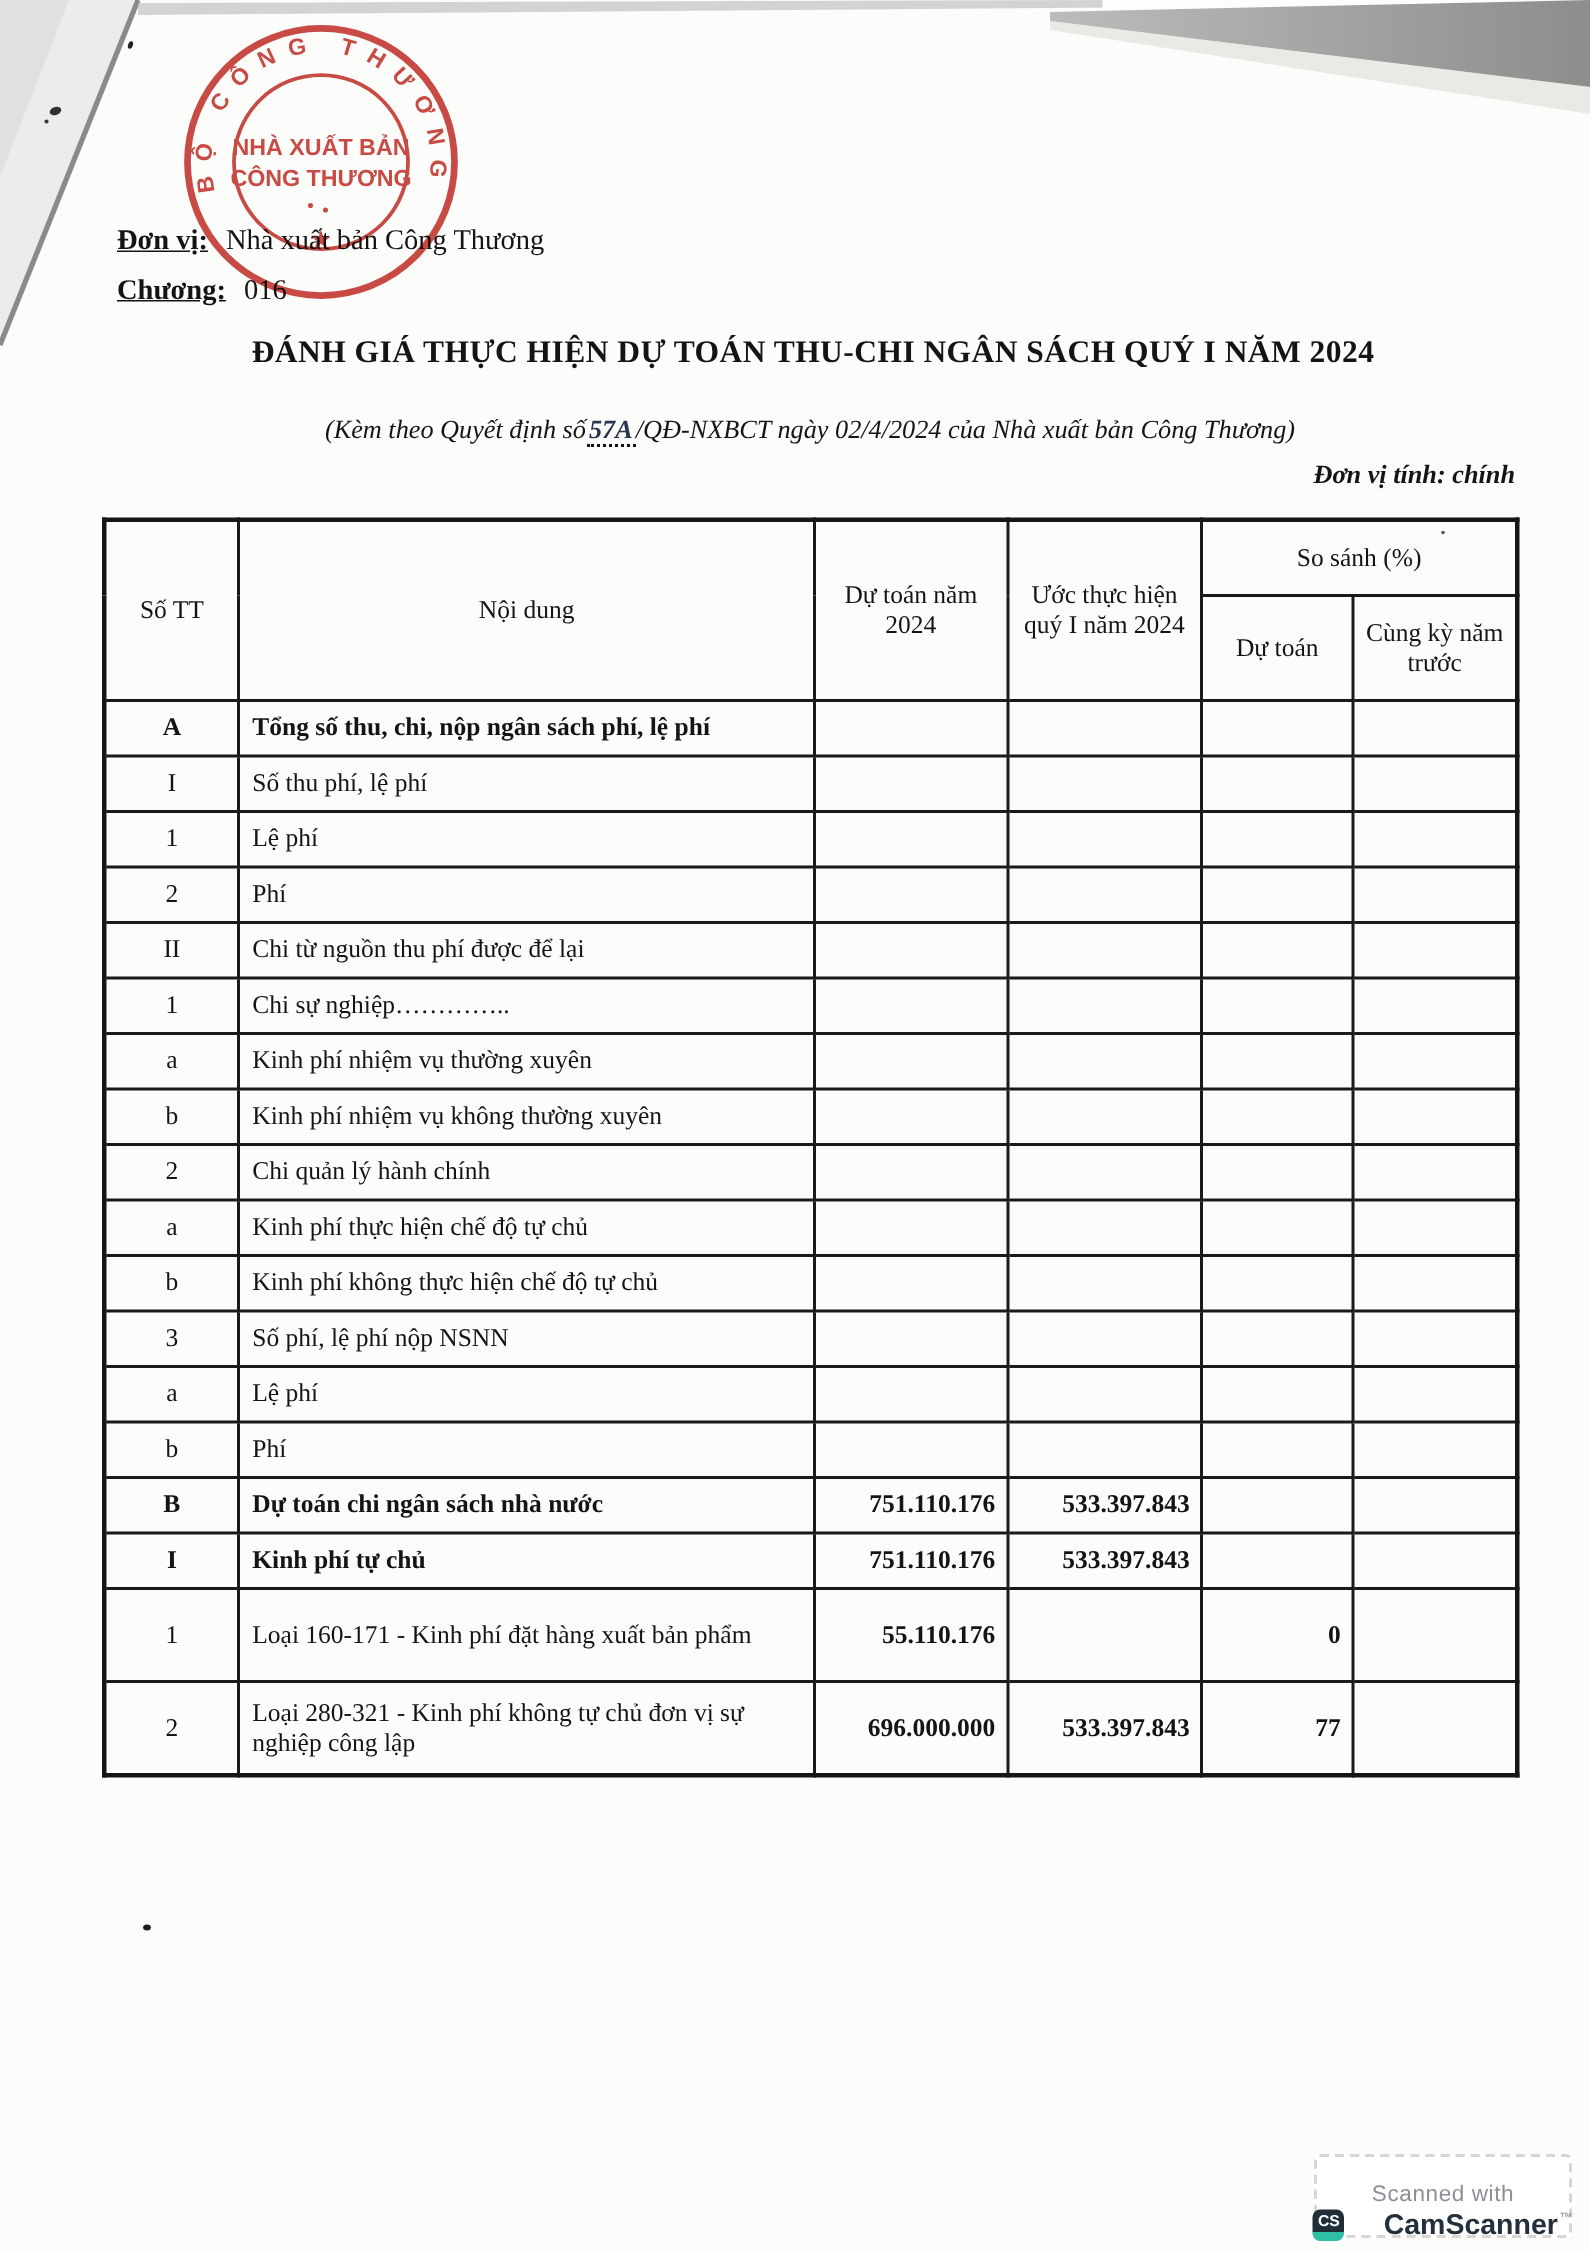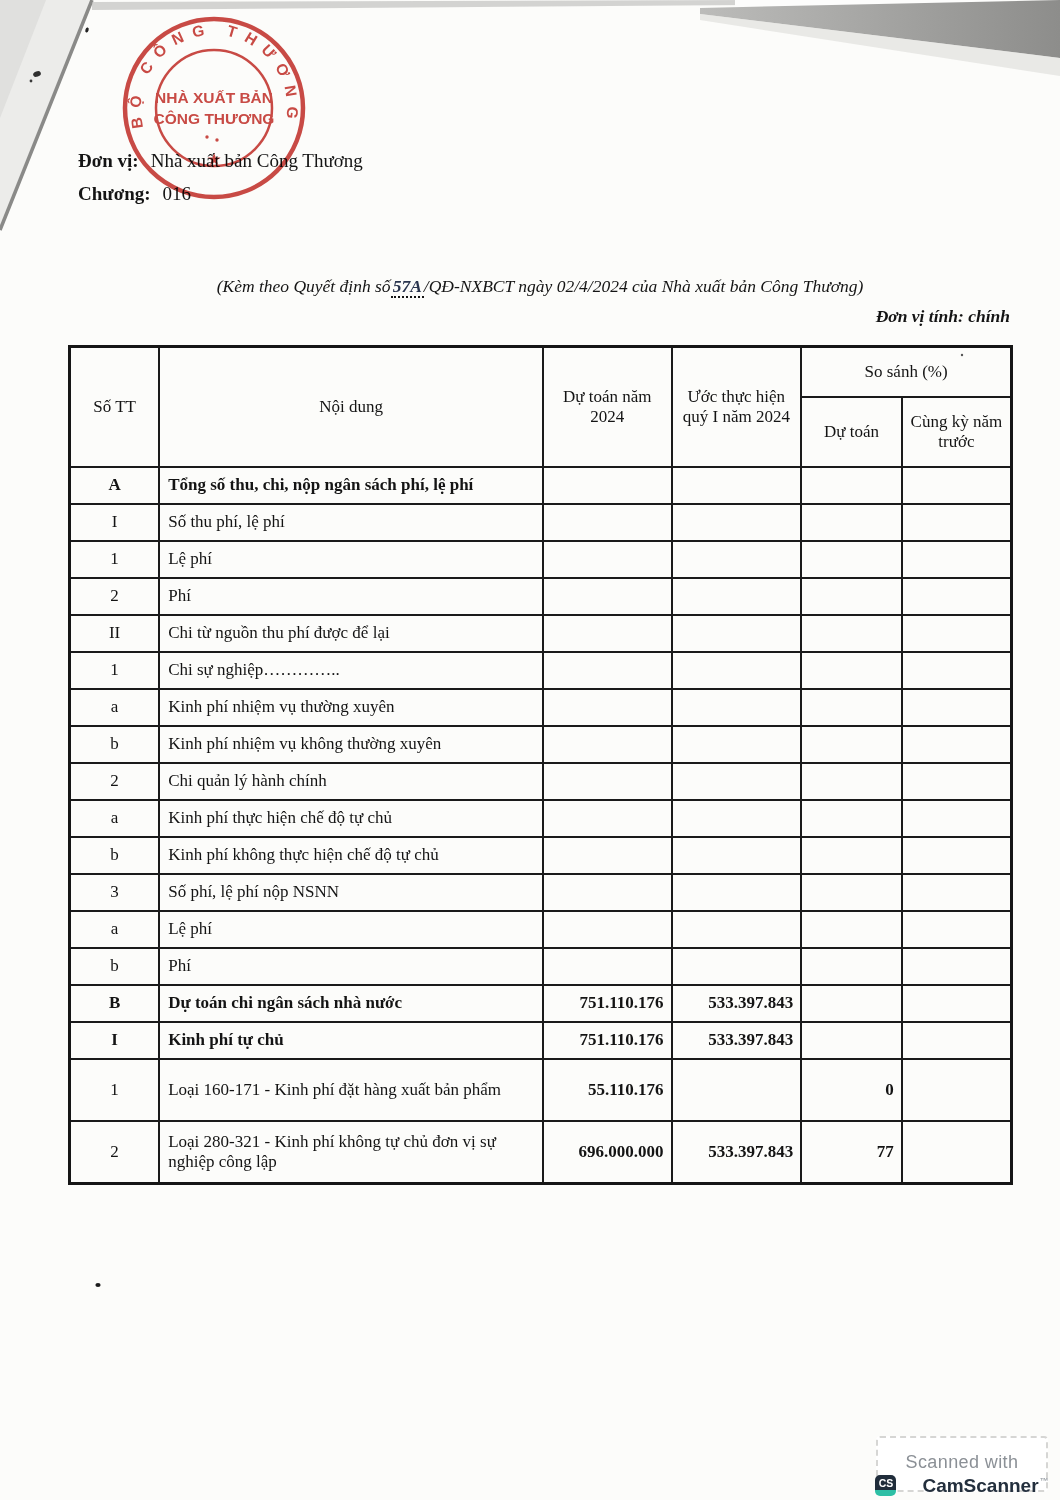--- a/index.html
+++ b/index.html
@@ -10,21 +10,21 @@
     font-family:"Liberation Serif","DejaVu Serif",serif;
     color:#141414;
   }
   .artifacts { position:absolute; inset:0; z-index:0; pointer-events:none; }
 
   .content { position:absolute; inset:0; z-index:1; }
 
   
   .unit-line { position:absolute; left:78px; top:150px; font-size:19px; }
   .chapter-line { position:absolute; left:78px; top:183px; font-size:19px; }
-  .lbl { font-weight:bold; }
+  .lbl { font-weight:bold;text-decoration:underline; }
   .val { margin-left:12px; }
 
   .title {
     position:absolute; top:222px; left:0; width:100%;
     text-align:center; padding-left:24px;
     font-size:21px; font-weight:bold; letter-spacing:.3px;
   }
   .subtitle {
     position:absolute; top:276px; left:0; width:100%;
     text-align:center; padding-left:20px;
@@ -71,21 +71,21 @@
   td.num { text-align:right; font-weight:bold; padding-right:7px; }
 
   
   .watermark {
     position:absolute; left:876px; top:1436px; width:172px; height:56px;
     background:#ffffff; border:2px dashed #d6d6d4; border-radius:4px;
     display:flex; flex-direction:column; align-items:center; justify-content:center;
     gap:2px; z-index:3;
     font-family:"Liberation Sans","DejaVu Sans",sans-serif;
   }
-  .scanned-with { font-size:18px; color:#8b9096; letter-spacing:.4px;margin-top:20px; }
+  .scanned-with { font-size:15px; color:#8b9096; letter-spacing:.4px;margin-top:20px; }
   .brand-row { display:flex; align-items:center; gap:6px; }
   .cs-logo {
     width:21px; height:21px; border-radius:5px;
     background:linear-gradient(#202d3b 70%, #2ebfa5 70%);
     color:#fff; font-size:10.5px; font-weight:bold;
     display:flex; align-items:center; justify-content:center;
     padding-bottom:5px;
   }
   .brand-name { font-size:19px; font-weight:bold; color:#232f3d;margin-left:20px; }
   .brand-tm { font-size:9px; color:#9aa0a6; vertical-align:super; margin-left:1px; }
@@ -118,20 +118,21 @@
 
   <div class="content">
 
     <div class="unit-line">
       <span class="lbl">Đơn vị:</span><span class="val">Nhà xuất bản Công Thương</span>
     </div>
     <div class="chapter-line">
       <span class="lbl">Chương:</span><span class="val">016</span>
     </div>
 
+    <div class="title">ĐÁNH GIÁ THỰC HIỆN DỰ TOÁN THU-CHI NGÂN SÁCH QUÝ I NĂM 2024</div>
 
     <div class="subtitle">
       <span>(Kèm theo Quyết định số</span><span class="decision-no">57A</span><span>/QĐ-NXBCT ngày 02/4/2024 của Nhà xuất bản Công Thương)</span>
     </div>
 
     <div class="currency-note">Đơn vị tính: chính</div>
 
     <div class="budget-table">
       <table>
         <colgroup>

